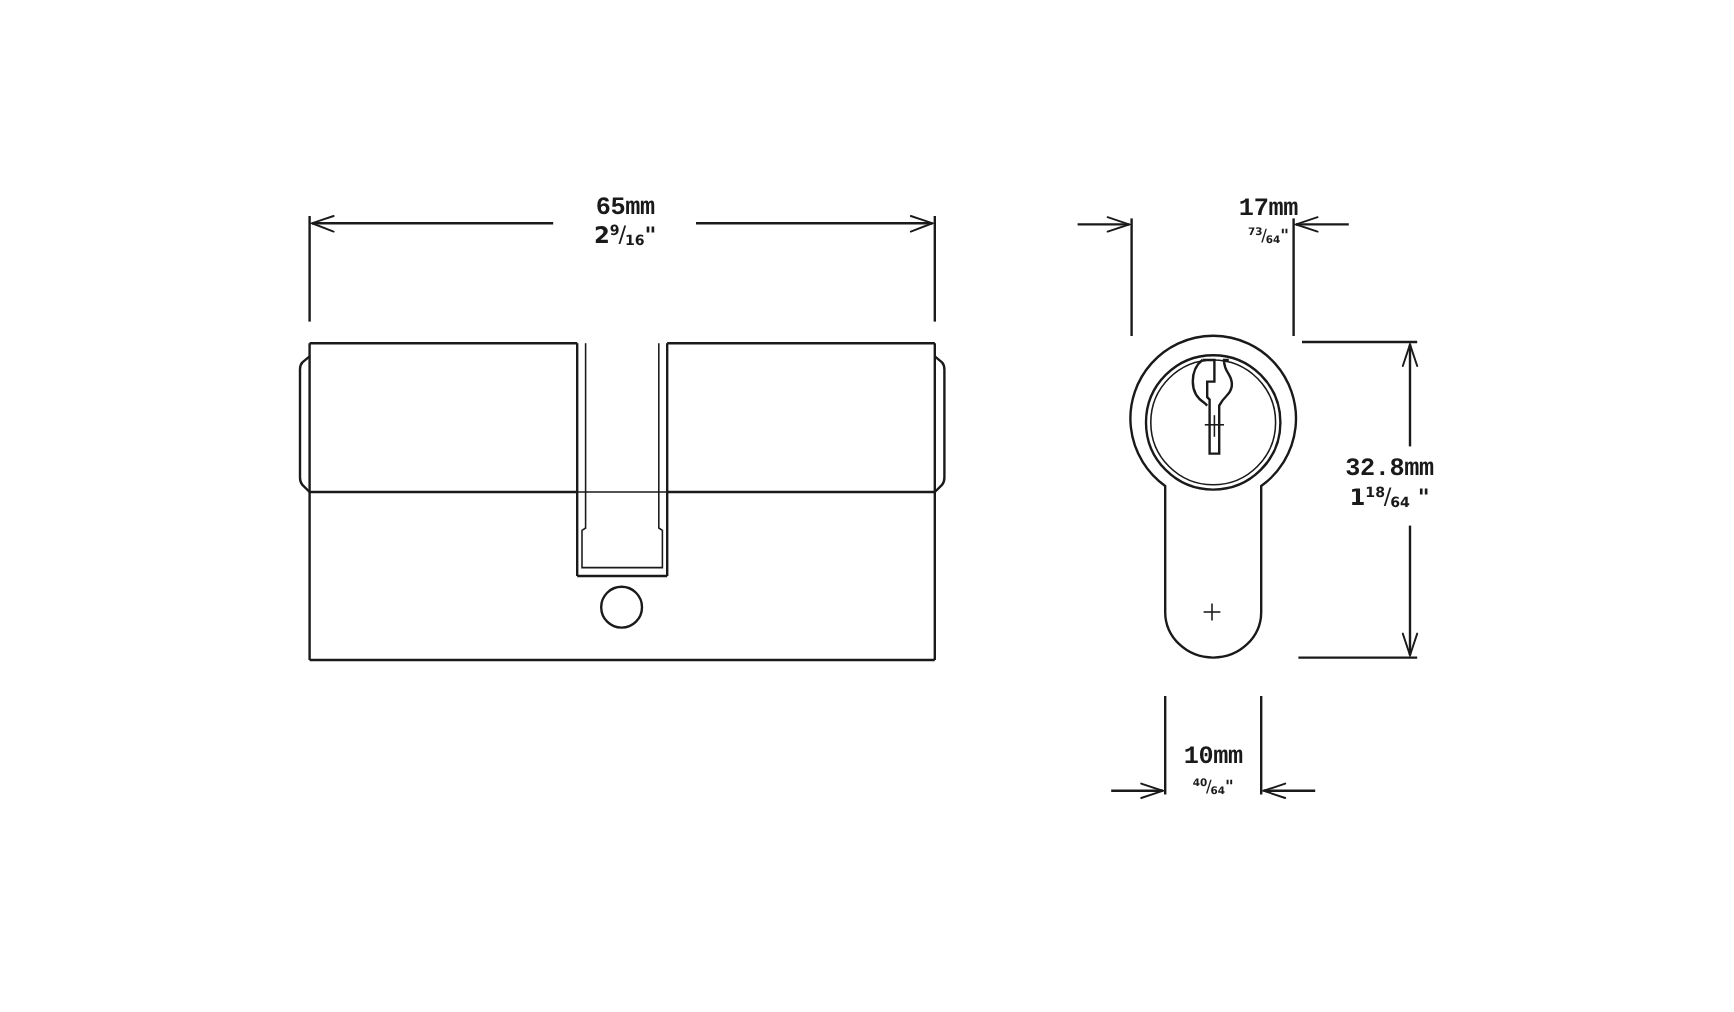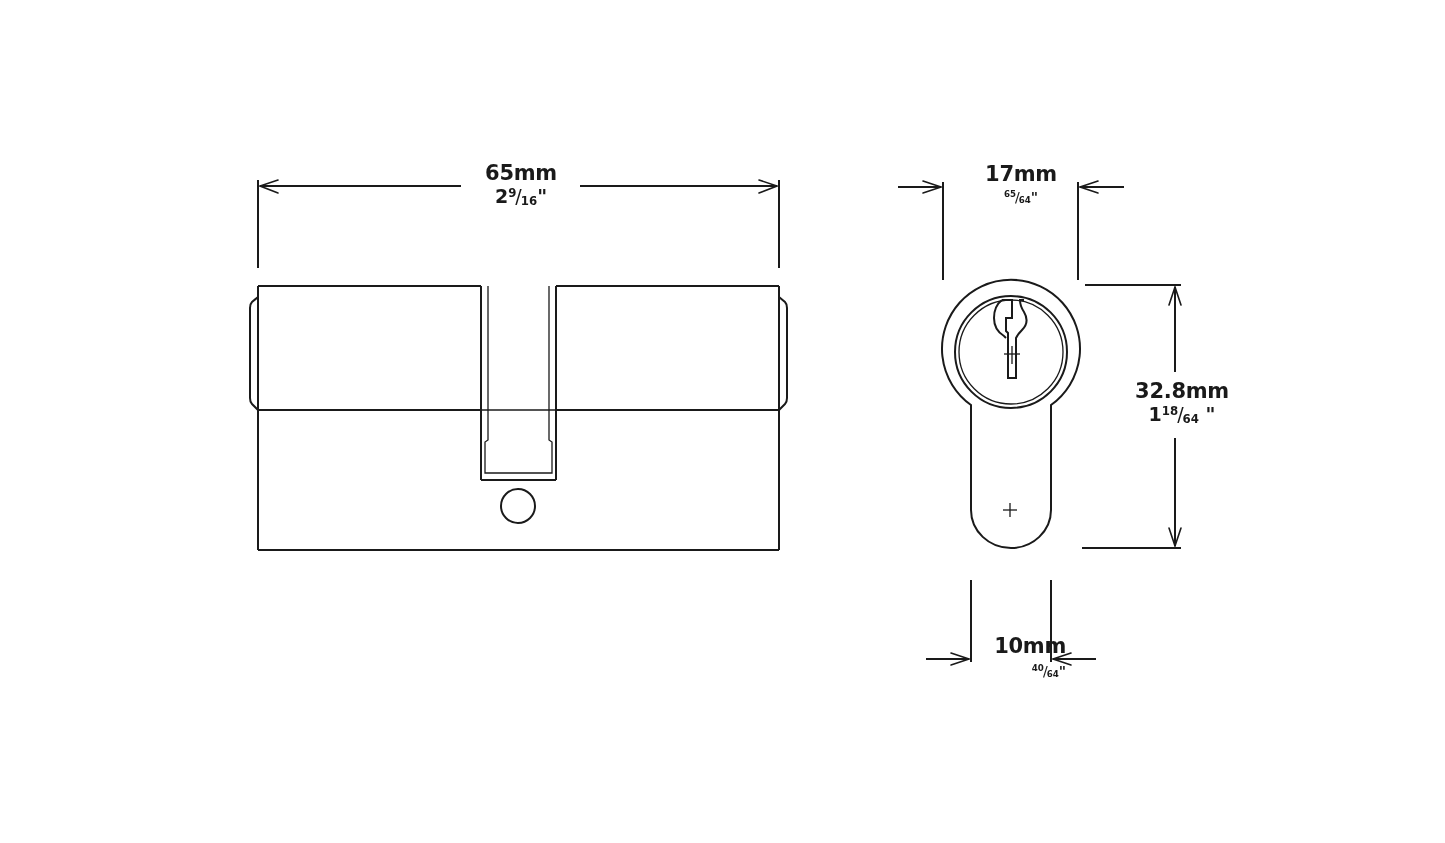--- a/index.html
+++ b/index.html
@@ -1,19 +1,19 @@
 <!DOCTYPE html>
 <html><head>
   <meta charset="utf-8">
   <style>
     html, body { margin: 0; padding: 0; background: #ffffff; }
     body { width: 1445px; height: 843px; position: relative; overflow: hidden; font-family: "DejaVu Sans", sans-serif; }
     svg#drawing { position: absolute; left: 0; top: 0; }
     .lbl { position: absolute; color: #1a1a1a; font-weight: bold; white-space: nowrap; text-align: center; line-height: 1; }
-    .mm { font-size: 21px; letter-spacing: -0.3px; }
+    .mm { font-size: 21px; letter-spacing: -0.3px; font-family: Liberation Mono, monospace; }
     .inch { font-size: 19px; }
     .inch.small { font-size: 14px; }
     .inch sup { font-size: 0.62em; vertical-align: 0.55em; }
     .inch sub { font-size: 0.62em; vertical-align: -0.15em; }
     .inch .slash { font-weight: normal; margin: 0 -1px; }
   </style>
 </head>
 <body>
 
 <svg id="drawing" width="1445" height="843" viewBox="0 0 1445 843">
@@ -112,32 +112,32 @@
   </g>
 </svg>
 
 <div class="lbl" style="left:465px; top:163px; width:112px;">
   <div class="mm">65mm</div>
   <div class="inch" style="margin-top:3px;">
     <span>2</span><sup>9</sup><span class="slash">/</span><sub>16</sub><span>"</span>
   </div>
 </div>
 
-<div class="lbl" style="left:965px; top:164px; width:112px;">
+<div class="lbl" style="left:1001px; top:164px; width:112px;">
   <div class="mm">17mm</div>
   <div class="inch small" style="margin-top:5px;">
-    <sup>65</sup><span class="slash">/</span><sub>64</sub><span>"</span>
+    <sup>73</sup><span class="slash">/</span><sub>64</sub><span>"</span>
   </div>
 </div>
 
-<div class="lbl" style="left:1120px; top:381px; width:124px;">
+<div class="lbl" style="left:1096px; top:381px; width:124px;">
   <div class="mm">32.8mm</div>
   <div class="inch" style="margin-top:3px;">
     <span>1</span><sup>18</sup><span class="slash">/</span><sub>64</sub><span> "</span>
   </div>
 </div>
 
-<div class="lbl" style="left:956px; top:636px; width:110px;text-align:right;">
+<div class="lbl" style="left:956px; top:621px; width:110px;">
   <div class="mm">10mm</div>
   <div class="inch small" style="margin-top:7px;">
     <sup>40</sup><span class="slash">/</span><sub>64</sub><span>"</span>
   </div>
 </div>
 
 </body></html>

